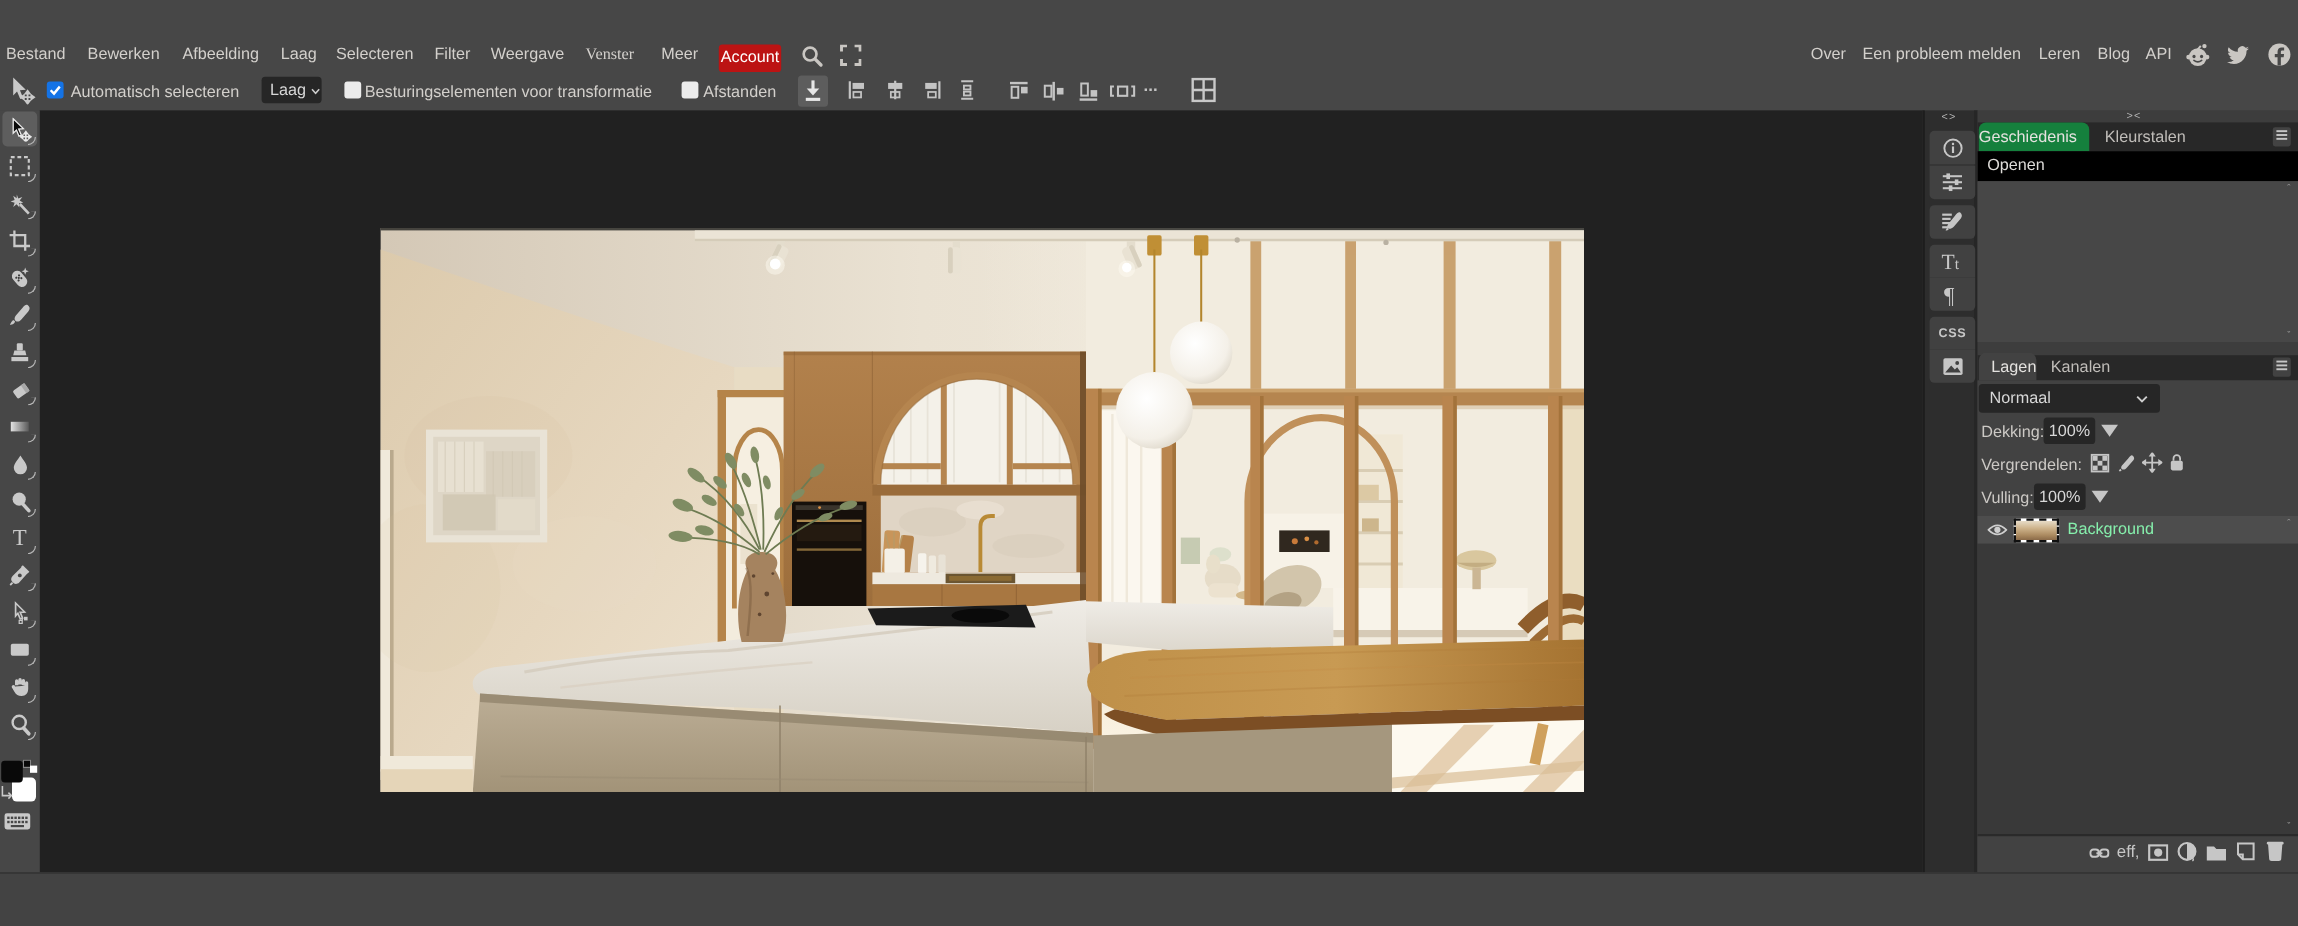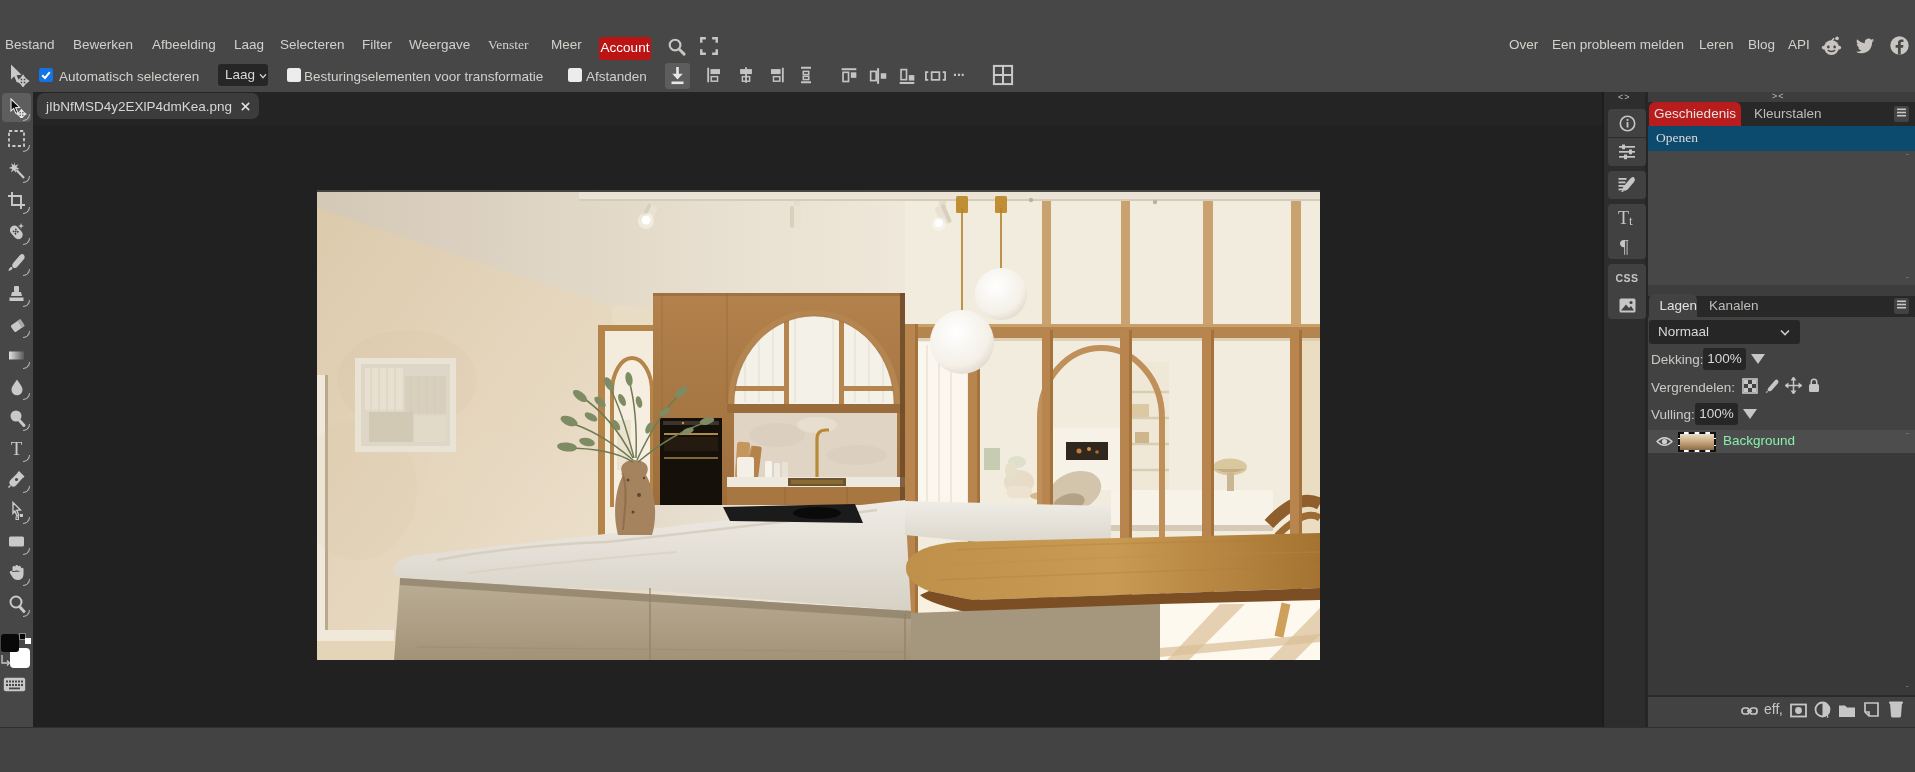--- a/index.html
+++ b/index.html
@@ -132,27 +132,20 @@
       <path d="M20.5 7 H23 V15 H20.5"></path>
     </svg>
   <span class="abs" style="left:953px; top:63px; color:#c4c4c4; font-size:14px; font-weight:bold;">...</span>
   <svg class="abs" style="left:992px; top:64px;" width="22" height="22" viewBox="0 0 23 23" fill="none" stroke="#c9c9c9" stroke-width="2.1">
       <rect x="2" y="2" width="19" height="19"></rect>
       <line x1="11.5" y1="2" x2="11.5" y2="21"></line>
       <line x1="2" y1="11.5" x2="21" y2="11.5"></line>
     </svg>
 </div>
 <div id="canvas">
-  <div id="tabstrip">
-    <div class="abs" style="left:4px; top:1px; width:222px; height:26px; background:#3c3c3c; border-radius:7px; color:#d6d6d6; font-size:13.5px; display:flex; align-items:center; padding-left:9px; white-space:nowrap;">jIbNfMSD4y2EXlP4dmKea.png
-      <svg width="11" height="11" viewBox="0 0 12 12" style="margin-left:8px;">
-          <path d="M2 2 L10 10 M10 2 L2 10" stroke="#dedede" stroke-width="1.7"></path>
-        </svg>
-    </div>
-  </div>
   <svg class="abs" style="left:284px; top:98px;" width="1003" height="470" viewBox="0 0 1003 470">
     <defs>
       <linearGradient id="gCeil" x1="0" y1="0" x2="1" y2="0">
           <stop offset="0" stop-color="#d4c8b6"></stop>
           <stop offset="0.45" stop-color="#eae2d3"></stop>
           <stop offset="1" stop-color="#f2ece0"></stop>
         </linearGradient>
       <linearGradient id="gWallL" x1="0" y1="0" x2="0.9" y2="1">
           <stop offset="0" stop-color="#dccaac"></stop>
           <stop offset="0.6" stop-color="#e6d7bf"></stop>
@@ -641,28 +634,28 @@
       <svg width="19" height="19" viewBox="0 0 19 19">
         <rect x="1.5" y="2.5" width="16" height="14" rx="1.5" fill="#c6c6c6"></rect>
         <path d="M3 14.5 L8 8.5 L11 12 L13 10 L16 14.5 Z" fill="#414141"></path>
         <circle cx="13" cy="6.5" r="1.6" fill="#414141"></circle>
       </svg>
     </div>
 </div>
 <div id="rightcol">
   <div class="abs" style="left:124px; top:-1px; color:#bbb; font-size:9px; letter-spacing:1px;">&gt;&lt;</div>
   <div class="abs" style="left:0px; top:10px; width:267px; height:24px; background:#282828;"></div>
-  <div class="abs" style="left:1px; top:10px; width:92px; height:24px; background:#b91c1c; border-radius:6px 6px 0 0; text-align:center; padding-top:4px; color:#e4e2df;">Geschiedenis</div>
+  <div class="abs" style="left:1px; top:10px; width:92px; height:24px; background:#15803d; border-radius:6px 6px 0 0; padding-top:4px; color:#e4e2df;">Geschiedenis</div>
   <div class="abs" style="left:106px; top:14px; color:#c0bdb9;">Kleurstalen</div>
   <div class="abs" style="left:246px; top:14px; width:15px; height:16px; background:#434343; border-radius:2px; text-align:center;"><svg width="11" height="11" viewBox="0 0 11 11" fill="#c6c6c6">
         <rect x="1" y="1.5" width="9" height="1.6"></rect>
         <rect x="1" y="4.7" width="9" height="1.6"></rect>
         <rect x="1" y="7.9" width="9" height="1.6"></rect>
       </svg></div>
-  <div class="abs" style="left:0px; top:34px; width:267px; height:25px; background:#0c4a6e; color:#dddbd8; padding:4px 0 0 8px;font-family:Liberation Serif, serif;">Openen</div>
+  <div class="abs" style="left:0px; top:34px; width:267px; height:25px; background:#000000; color:#dddbd8; padding:4px 0 0 8px;">Openen</div>
   <div class="abs" style="left:0px; top:59px; width:267px; height:134px; background:#474747;"></div>
   <div class="abs" style="left:258px; top:60px; color:#999; font-size:8px;">ˆ</div>
   <div class="abs" style="left:258px; top:183px; color:#999; font-size:8px;">ˇ</div>
   <div class="abs" style="left:0px; top:204px; width:267px; height:21px; background:#282828;"></div>
   <div class="abs" style="left:1px; top:202px; width:48px; height:23px; background:#424242; border-radius:6px 6px 0 0; text-align:right; padding-top:4px; color:#e4e2df;">Lagen</div>
   <div class="abs" style="left:61px; top:206px; color:#c0bdb9;">Kanalen</div>
   <div class="abs" style="left:126px; top:206px; color:#c0bdb9;margin-top:25px;">Paden</div>
   <div class="abs" style="left:246px; top:206px; width:15px; height:16px; background:#424242; border-radius:2px; text-align:center;"><svg width="11" height="11" viewBox="0 0 11 11" fill="#c6c6c6">
         <rect x="1" y="1.5" width="9" height="1.6"></rect>
         <rect x="1" y="4.7" width="9" height="1.6"></rect>

